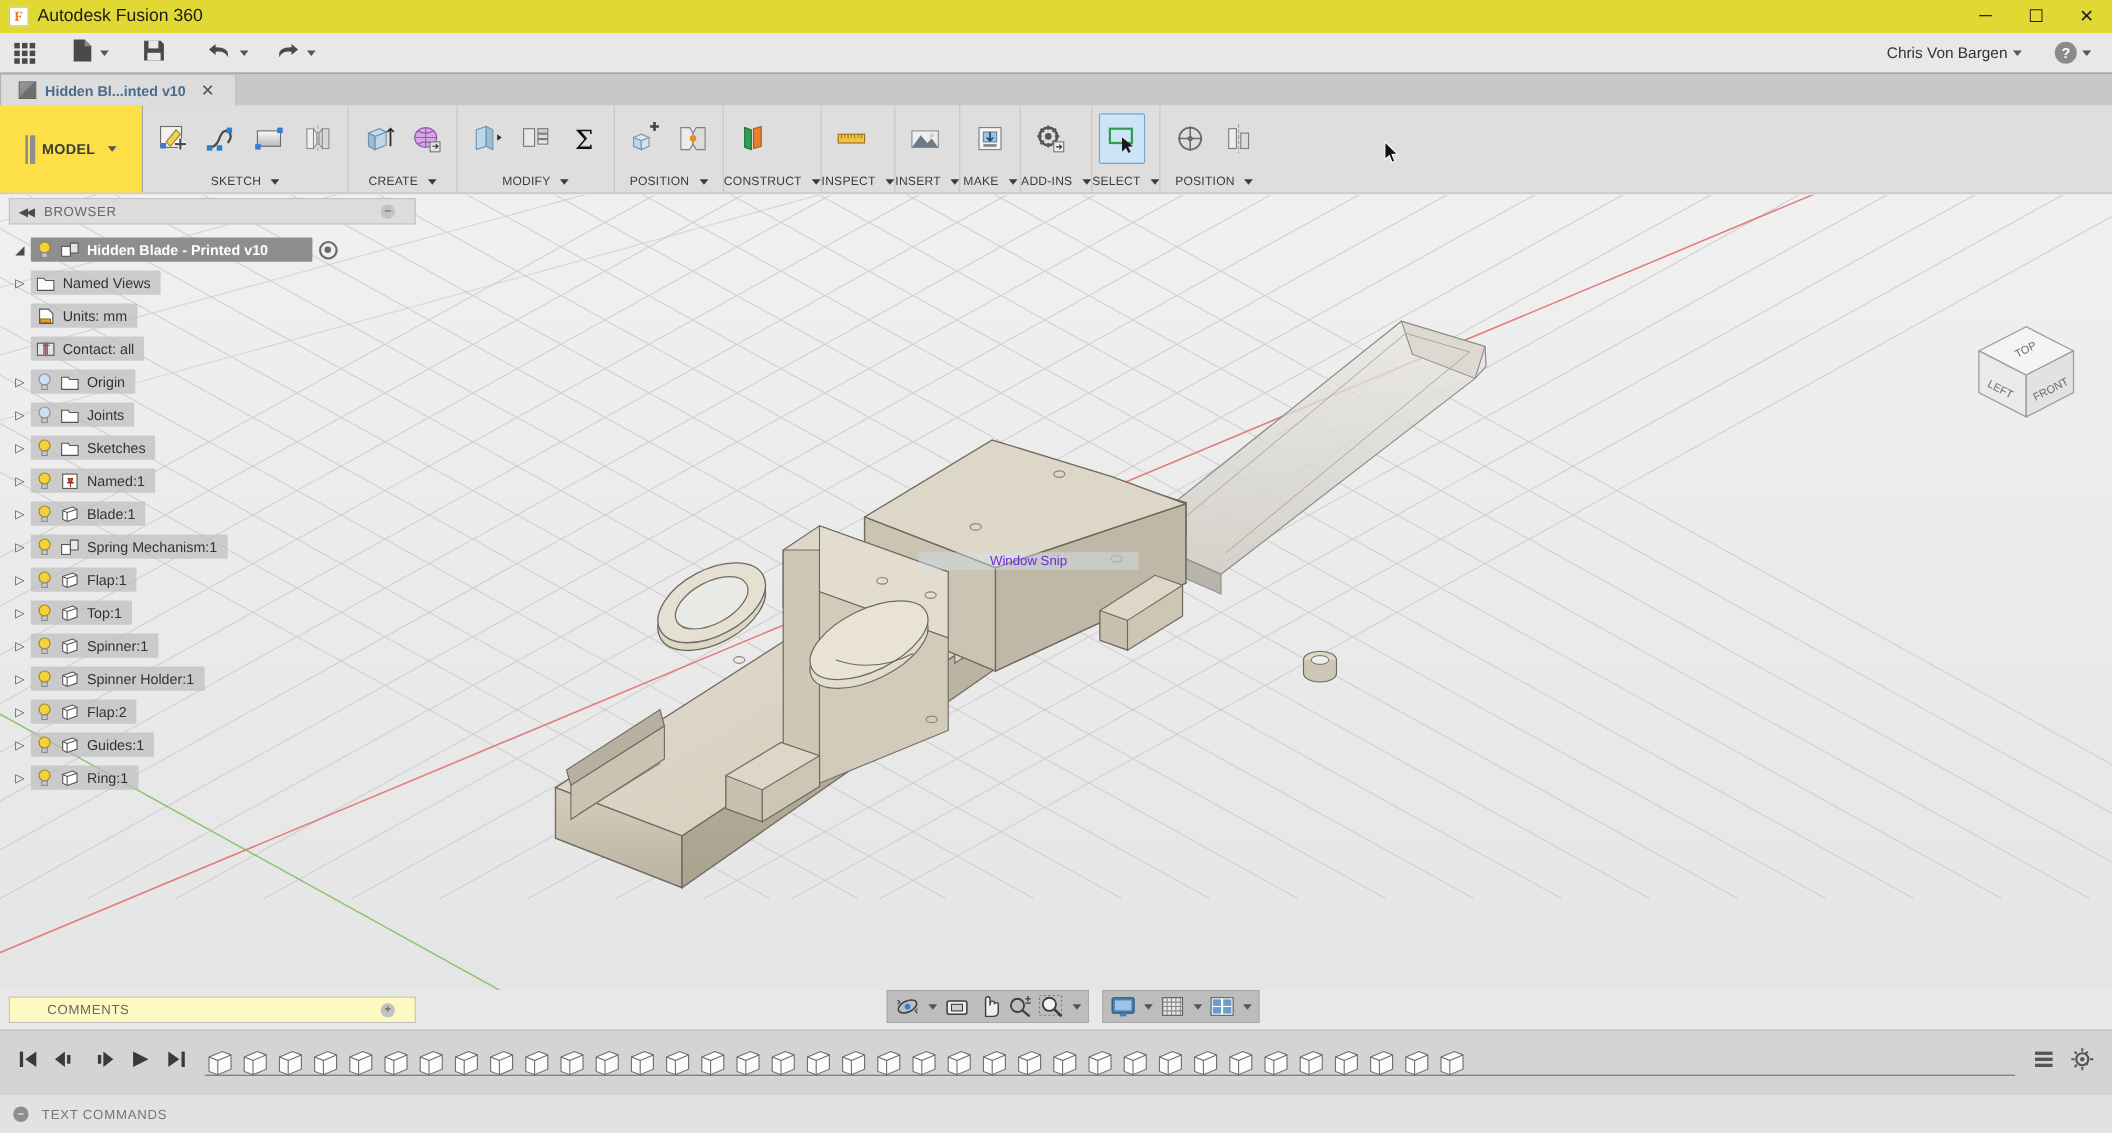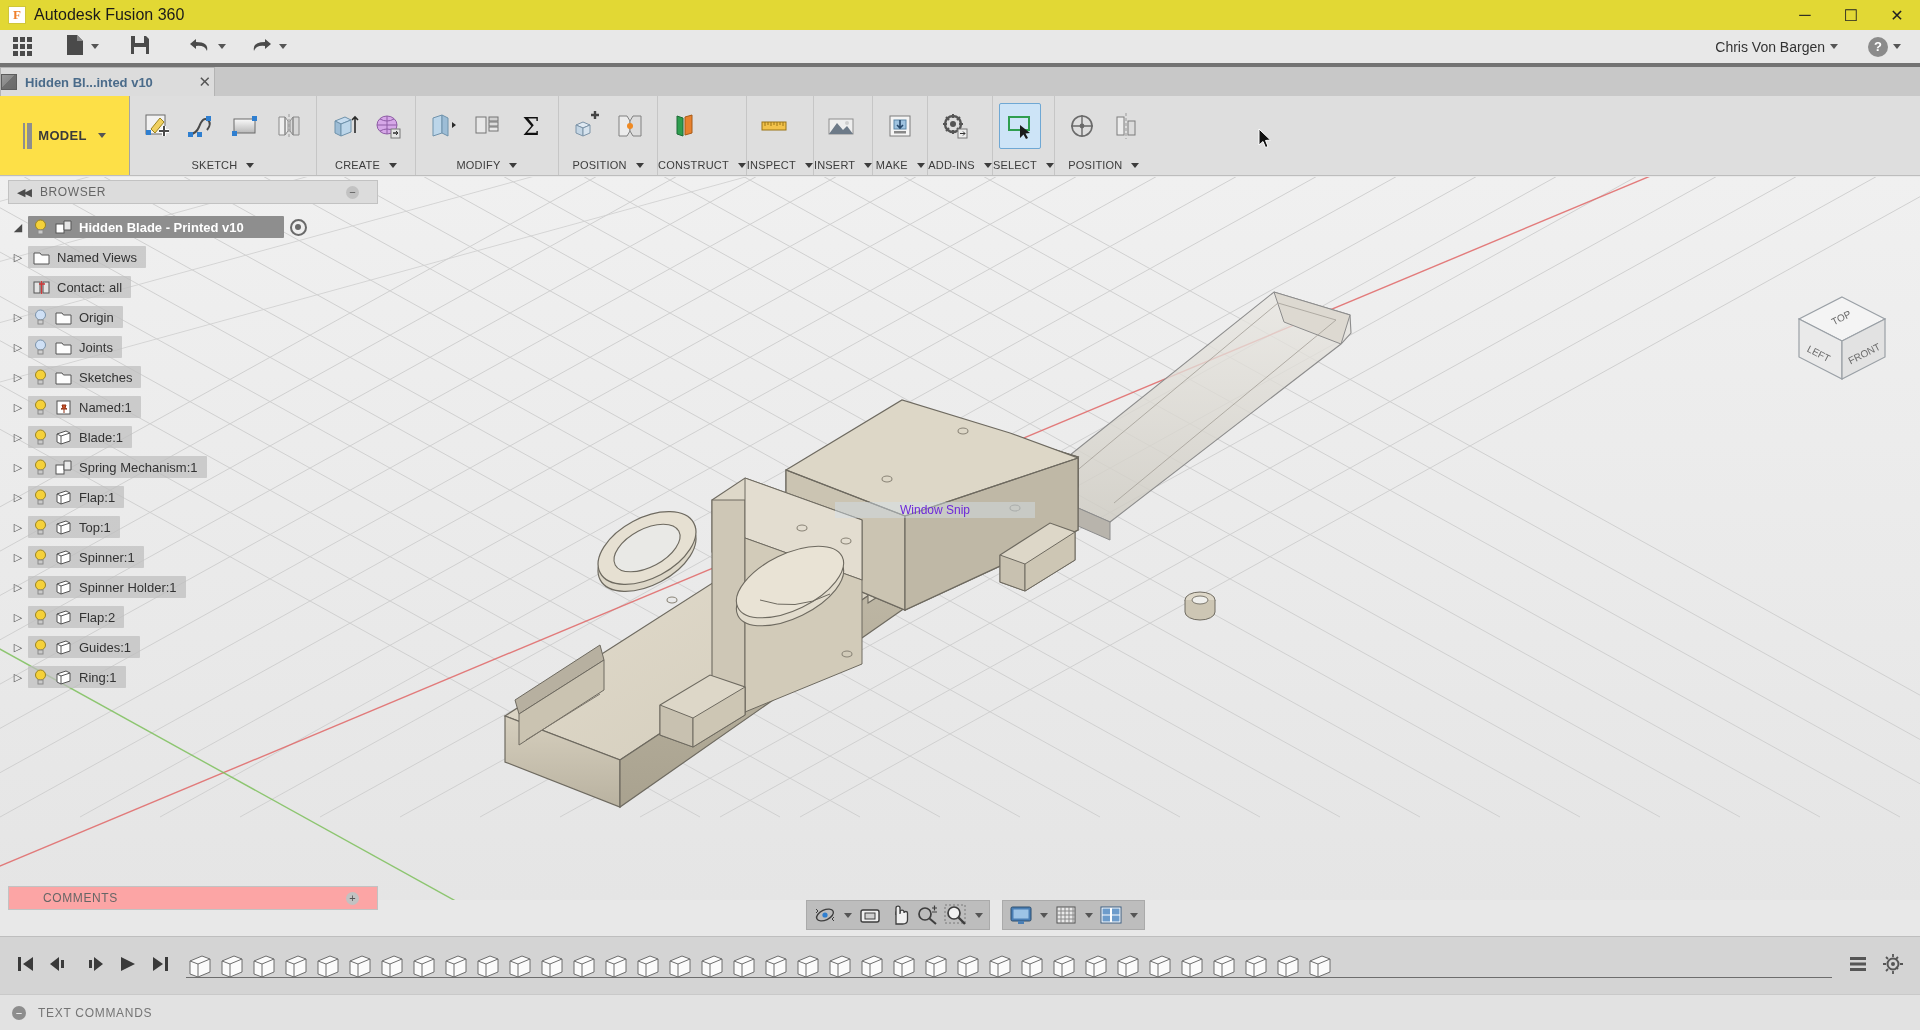--- a/index.html
+++ b/index.html
@@ -26,21 +26,21 @@
   .win-btns { margin-left:auto; display:flex; height:30px; }
   .win-btn {
     width:46px; height:30px; display:flex; align-items:center;
     justify-content:center; font-size:16px; color:#222;
   }
 
   
   .qat {
     position:absolute; top:30px; left:0; width:1920px; height:37px;
     background:#e8e8e8; display:flex; align-items:center;
-    border-bottom:4px solid #737373;
+    border-bottom:1px solid #737373;
   }
   .qat-item { display:flex; align-items:center; height:37px; padding:0 7px; cursor:default; }
   .caret { width:0;height:0;border-left:4px solid transparent;border-right:4px solid transparent;
            border-top:5px solid #555; margin-left:5px; }
   .grid-icon { display:grid; grid-template-columns:repeat(3,5px); grid-template-rows:repeat(3,5px); gap:2px; }
   .grid-icon i { background:#4a4a4a; display:block; width:5px; height:5px; }
   .qat-right { margin-left:auto; display:flex; align-items:center; padding-right:12px; }
   .user-name { font-size:14px; color:#333; }
   .help-circle {
     width:20px;height:20px;border-radius:50%;background:#8b8b8b;color:#fff;
@@ -48,21 +48,21 @@
     margin-left:16px;
   }
 
   
   .tabstrip {
     position:absolute; top:67px; left:0; width:1920px; height:29px;
     background:#c8c8c8; display:flex; align-items:flex-end;
   }
   .doctab {
     height:29px; background:#dcdcdc; border:1px solid #b4b4b4; border-bottom:none;
-    display:flex; align-items:center; padding:0 0; gap:8px; min-width:215px;
+    display:flex; align-items:center; padding:0 16px; gap:8px; min-width:215px;
   }
   .cube-sm {
     width:16px;height:16px;
     background:linear-gradient(135deg,#9a9a9a 0%,#8a8a8a 45%,#707070 46%,#6a6a6a 100%);
     border:1px solid #5d5d5d;
   }
   .doctab-label { font-size:13px; color:#4a6b8a; font-weight:bold; flex:1; }
   .tab-close { font-size:15px; color:#555; padding:0 3px; }
 
   
@@ -141,22 +141,22 @@
     position:absolute; left:835px; top:325px; width:200px; height:16px;
     background:rgba(210,224,236,.45); display:flex; align-items:center;
     justify-content:center; font-size:12px; color:#6d28d9;
   }
 
   
   .viewcube { position:absolute; right:20px; top:110px; width:115px; height:105px; }
 
   
   .comments {
-    position:absolute; bottom:120px; left:8px; width:370px; height:24px;
-    background:#fca5a5; border:1px solid #c2c2c2; display:flex; align-items:center;
+    position:absolute; bottom:100px; left:8px; width:370px; height:24px;
+    background:#fef9c3; border:1px solid #c2c2c2; display:flex; align-items:center;
     padding-left:34px;
   }
   .comments .ctitle { font-size:12px; color:#666; letter-spacing:.6px; }
   .comments .plus {
     margin-left:auto; margin-right:18px; width:13px;height:13px;border-radius:50%;
     background:#c2c2c2; color:#555; font-size:11px; display:flex;align-items:center;justify-content:center;
   }
 
   
   .navbar {
@@ -785,20 +785,30 @@
             <span class="ficon"><svg viewBox="0 0 17 15" width="17" height="15">
                 <path d="M1 3h6l1.5 2H16v9H1z" fill="#fdfdfd" stroke="#555"></path>
               </svg></span>
             <span class="lbl">Named Views</span>
           </span>
         </div>
         <div class="tnode">
           <span class="arrow"></span>
           <span class="chip">
             <span class="ficon"><svg viewBox="0 0 17 15" width="17" height="15">
+                <path d="M3 1h8l4 4v9H3z" fill="#fff" stroke="#555"></path>
+                <rect x="4" y="10" width="9" height="3" fill="#e8a33d" stroke="#9b6a12"></rect>
+              </svg></span>
+            <span class="lbl">Units: mm</span>
+          </span>
+        </div>
+        <div class="tnode">
+          <span class="arrow"></span>
+          <span class="chip">
+            <span class="ficon"><svg viewBox="0 0 17 15" width="17" height="15">
                 <rect x="1" y="2" width="6" height="11" fill="#e4e4e4" stroke="#555"></rect>
                 <rect x="10" y="2" width="6" height="11" fill="#e4e4e4" stroke="#555"></rect>
                 <path d="M8.5 1v13M6 4h6" stroke="#d03a3a" stroke-width="1.3"></path>
               </svg></span>
             <span class="lbl">Contact: all</span>
           </span>
         </div>
         <div class="tnode">
           <span class="arrow">▷</span>
           <span class="chip">

